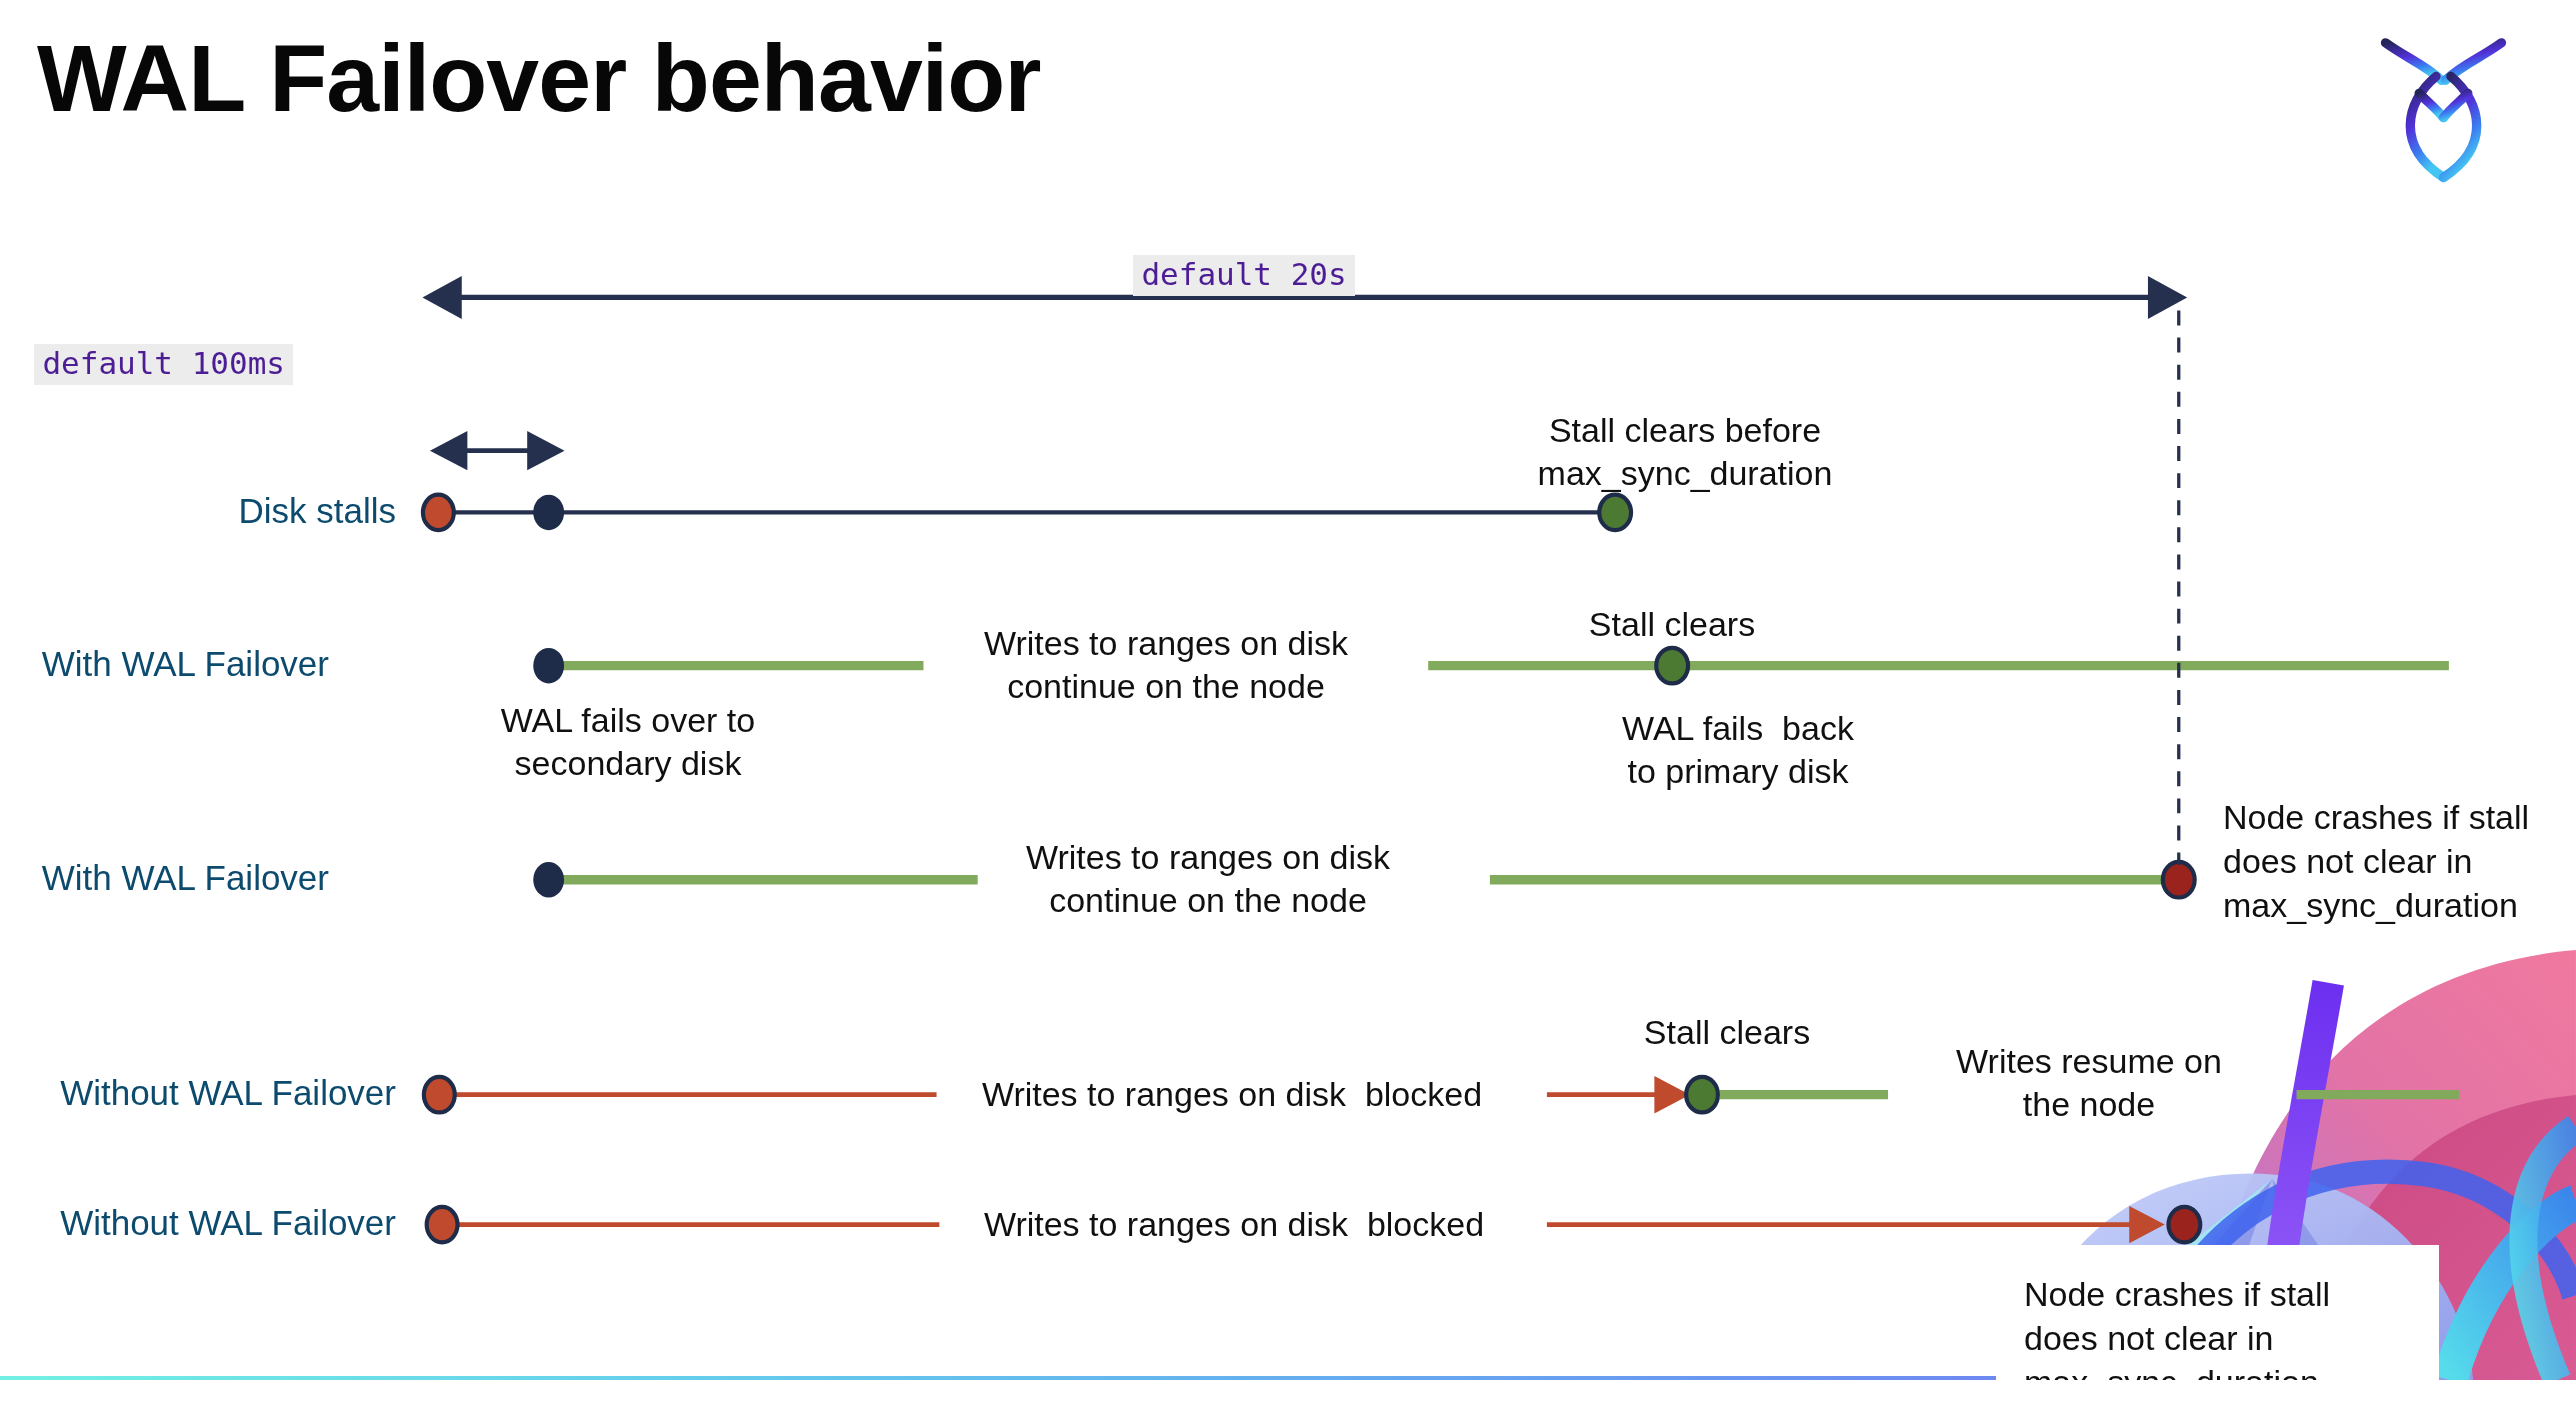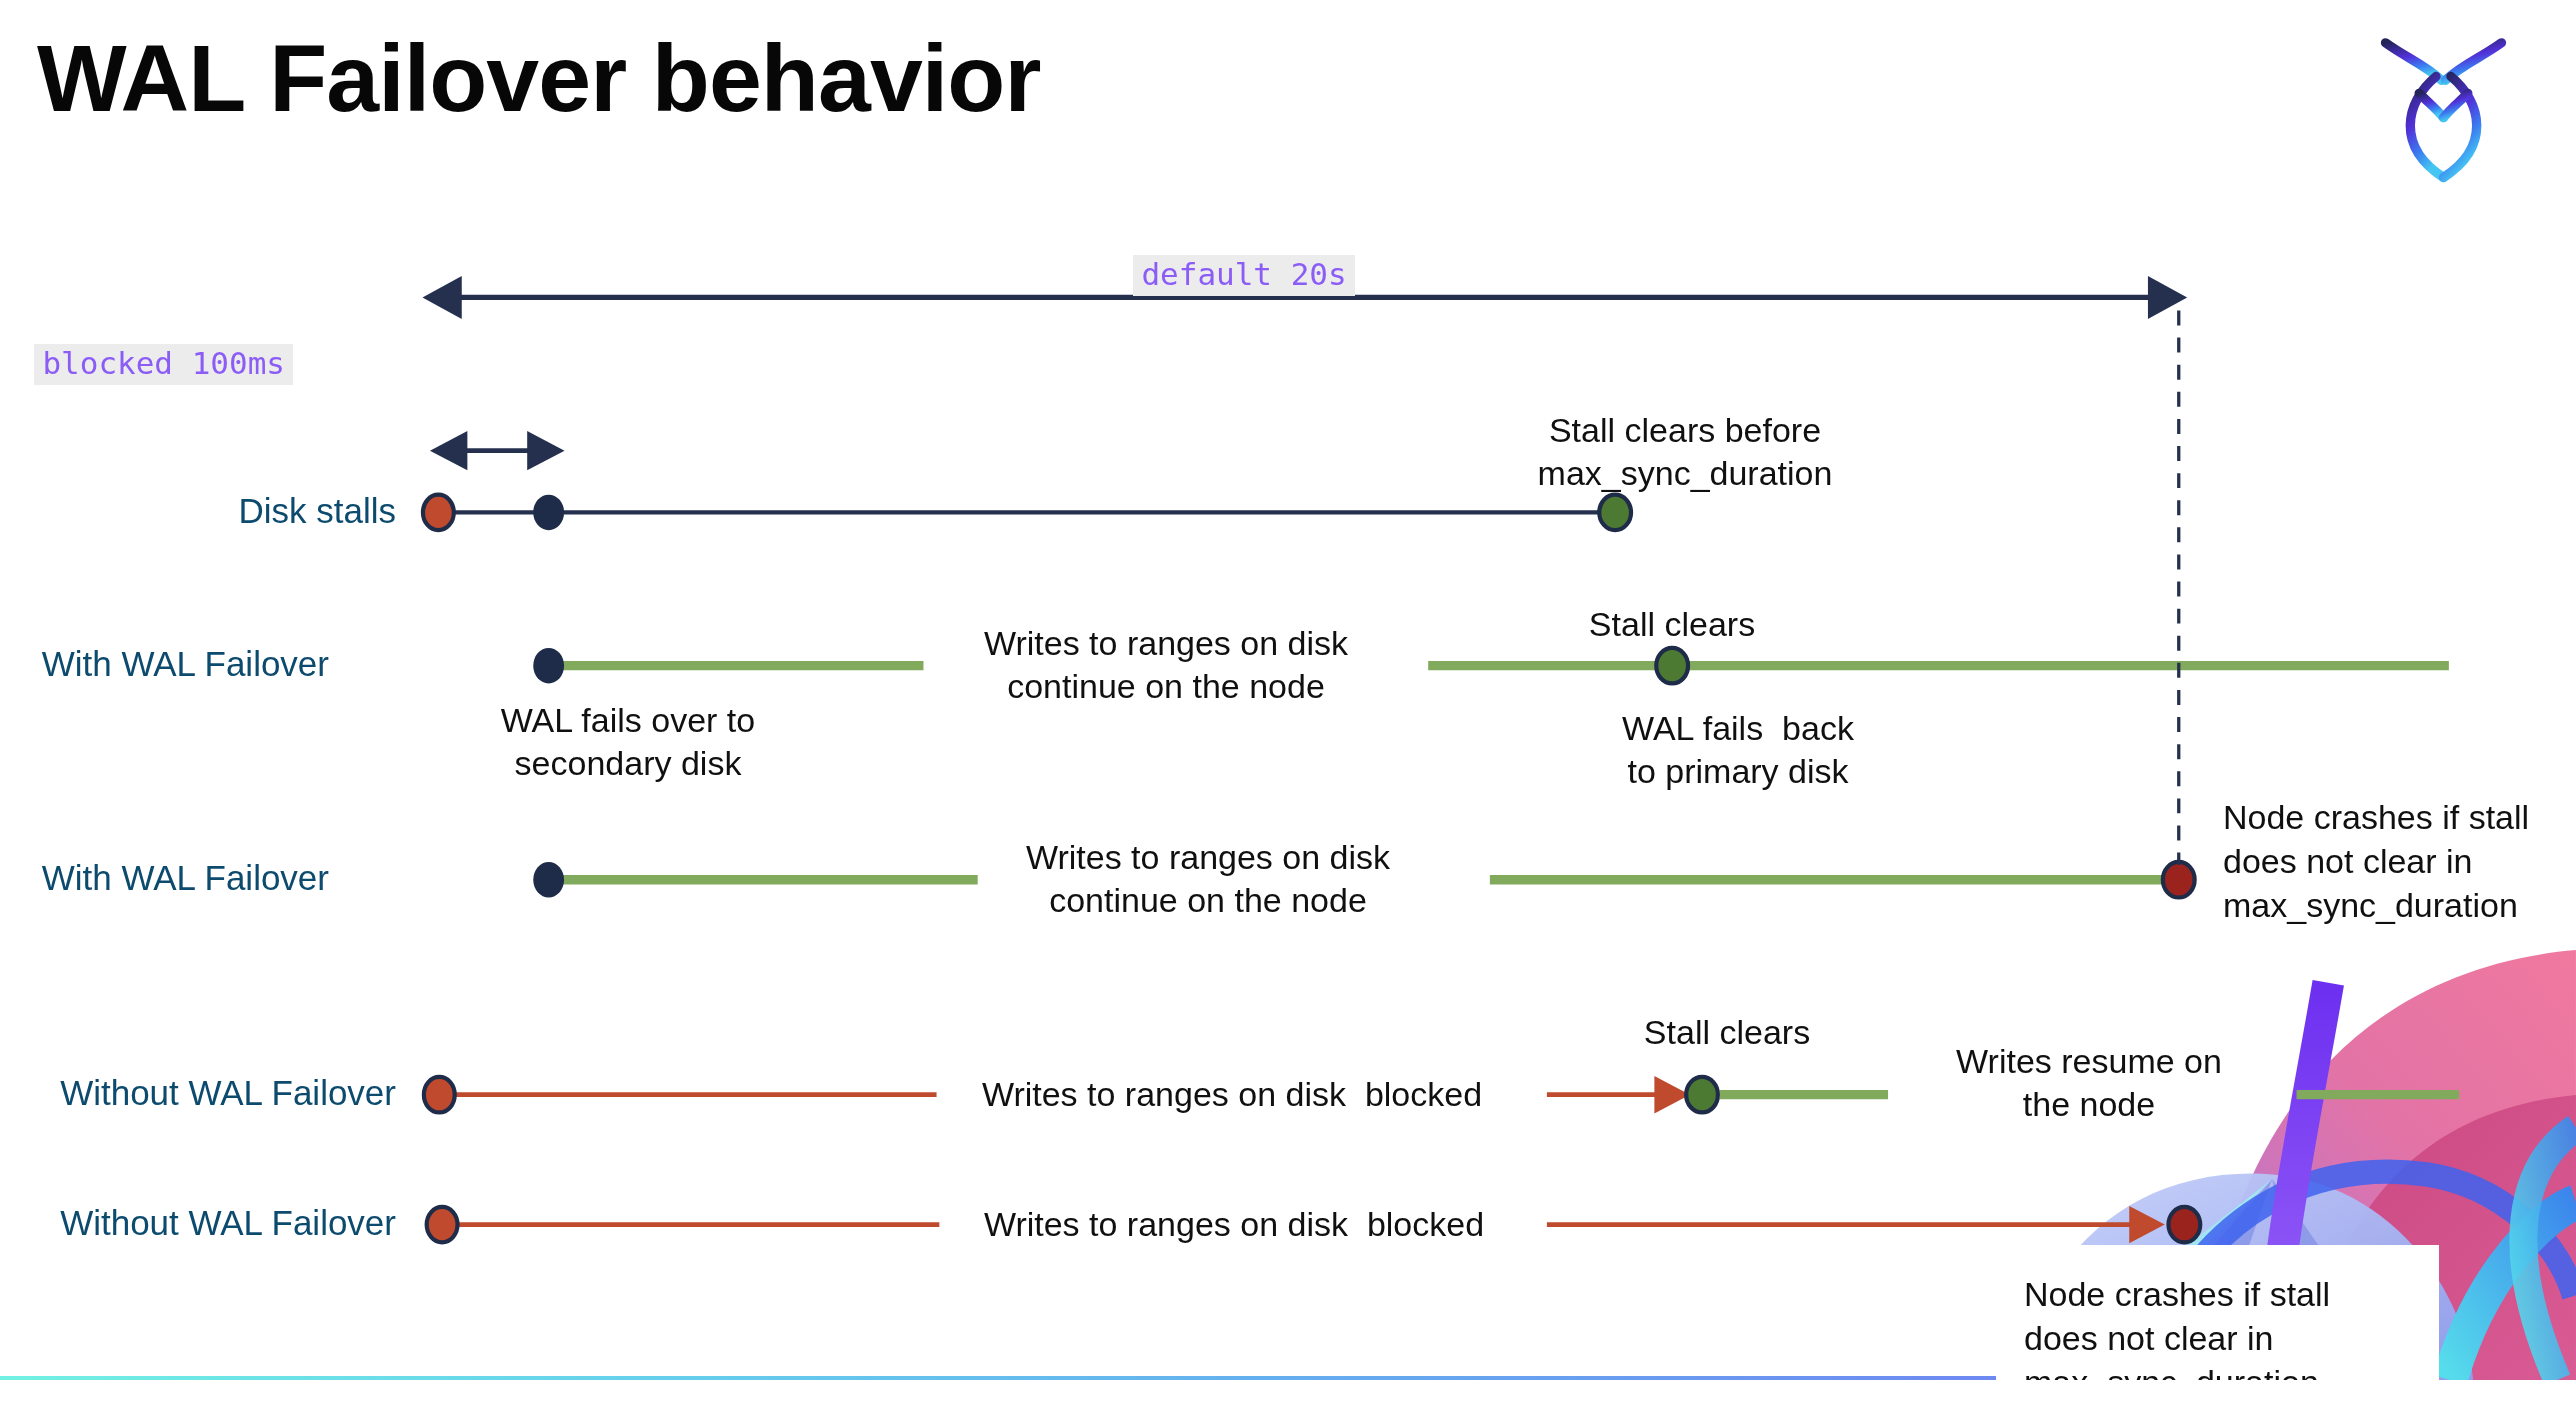--- a/index.html
+++ b/index.html
@@ -5,21 +5,21 @@
   html,body{margin:0;padding:0;background:#ffffff;}
   .canvas{position:relative;width:2576px;height:1380px;background:#ffffff;overflow:hidden;
           font-family:"Liberation Sans",sans-serif;color:#101010;}
   .title{position:absolute;left:37px;top:24px;font-size:95px;font-weight:bold;
          letter-spacing:-0.9px;color:#070707;z-index:5;}
   .diagram{position:absolute;left:0;top:0;z-index:3;}
   .note{position:absolute;font-size:34px;line-height:43px;white-space:pre-wrap;z-index:5;color:#101010;}
   .center{transform:translateX(-50%);text-align:center;}
   .row-label{position:absolute;font-size:35px;line-height:41px;text-align:right;z-index:5;color:#0c4a6e;}
   .mono-label{position:absolute;z-index:5;font-family:"DejaVu Sans Mono",monospace;
-              font-size:31px;line-height:37px;color:#8b5cf6;}
+              font-size:31px;line-height:37px;color:#4c1d95;}
   .mono-label div{margin-bottom:3.7px;}
   .mono-label span{display:inline-block;background:#ECECEC;padding:0.9px 8.4px 2.8px 8.4px;}
   .crash-box{position:absolute;left:1996px;top:1245px;width:443px;height:163px;background:#ffffff;
              z-index:4;box-sizing:border-box;padding:27px 0 0 28px;}
   .crash-box .inner{font-size:34px;line-height:44px;white-space:pre-wrap;color:#101010;}
   .crash-note{line-height:44px;}
   .bottom-bar{position:absolute;left:0;top:1376px;width:2576px;height:32px;z-index:1;
               background:linear-gradient(90deg,#71F1E3 0%,#65D0EC 25%,#64AEEF 50%,#6D8CF2 75%,#7767F3 100%);}
   .brand-graphic{position:absolute;right:0;bottom:0;width:673px;height:486px;z-index:2;}
   .logo{position:absolute;left:2378px;top:26px;width:131px;height:159px;z-index:2;}
@@ -142,21 +142,21 @@
       <ellipse cx="2337" cy="1310" rx="17" ry="19" fill="#9A231D" stroke="#1F2C49" stroke-width="4.5"></ellipse>
     </g>
 
     <line x1="2331" y1="332" x2="2331" y2="925" stroke="#24304E" stroke-width="3.5" stroke-dasharray="16 13"></line>
   </svg>
 
   <div class="mono-label" style="left:1133px;top:255px;">
     <div><span>default 20s</span></div>
   </div>
   <div class="mono-label" style="left:34px;top:344px;">
-    <div><span>blocked 100ms</span></div>
+    <div><span>default 100ms</span></div>
   </div>
 
   <div class="row-label" style="right:2180px;top:490px;">Disk stalls</div>
   <div class="row-label" style="right:2247px;top:643px;">With WAL Failover</div>
   <div class="row-label" style="right:2247px;top:857px;">With WAL Failover</div>
   <div class="row-label" style="right:2180px;top:1072px;">Without WAL Failover</div>
   <div class="row-label" style="right:2180px;top:1202px;">Without WAL Failover</div>
 
   <div class="note center" style="left:1685px;top:409px;">Stall clears before
 max_sync_duration</div>

